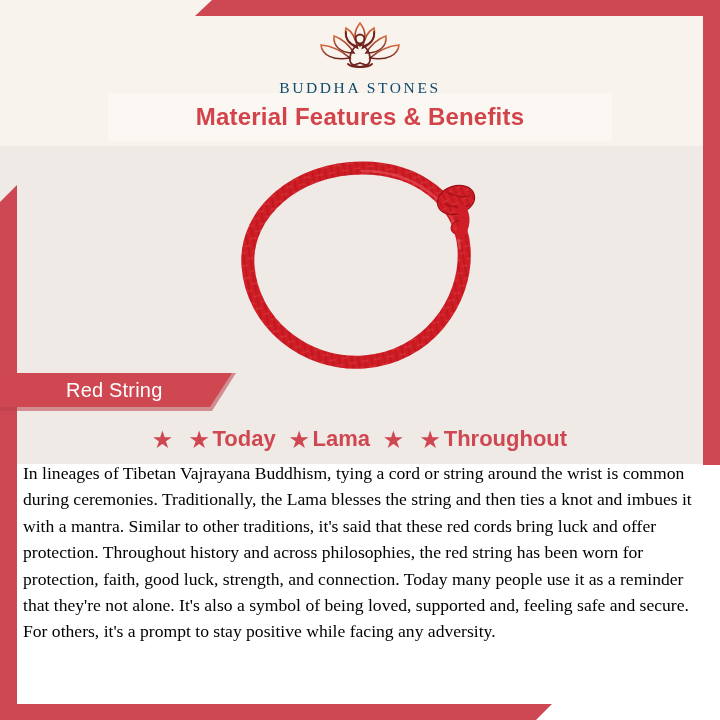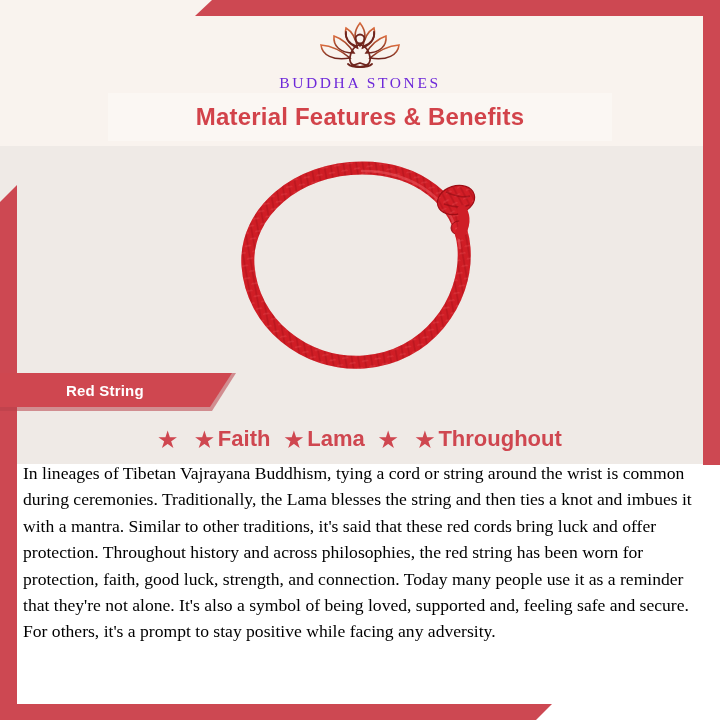--- a/index.html
+++ b/index.html
@@ -52,24 +52,25 @@
     clip-path: polygon(0 0, 100% 0, calc(100% - 16px) 100%, 0 100%);
   }
 
   
   .logo {
     position: absolute; top: 18px; left: 0; width: 720px;
     display: flex; flex-direction: column; align-items: center;
   }
   .logo-mark { width: 104px; height: 56px; display: block; }
   .logo-word {
+    margin-top: 5px;
     font-family: "Liberation Serif", serif;
     font-size: 15.5px;
     letter-spacing: 2.6px;
-    color: #6d28d9;
+    color: #0c4a6e;
     white-space: nowrap;
     text-align: center;
   }
 
   
   .title-band {
     position: absolute; top: 93px; left: 108px; width: 504px; height: 48px;
     background: #fbf7f3;
     display: flex; align-items: center; justify-content: center;
   }
@@ -97,21 +98,21 @@
   }
   .ribbon-shadow {
     position: absolute; left: 0; top: 373px; width: 236px; height: 38px;
     background: #b83f48;
     clip-path: polygon(0 0, 100% 0, calc(100% - 24px) 100%, 0 100%);
     opacity: .55;
   }
   .ribbon-text {
     position: relative;
     margin-left: 66px;
-    font-size: 15px; font-weight: bold; color: #ffffff;
+    font-size: 20px; font-weight: normal; color: #ffffff;
     letter-spacing: .2px;
     white-space: nowrap;
   }
 
   
   .benefits {
     position: absolute; top: 422px; left: 17px; width: 686px; height: 34px;
     display: flex; align-items: center; justify-content: center;
     gap: 0px;
   }
@@ -236,21 +237,21 @@
   <div class="ribbon">
     <span class="ribbon-text">Red String</span>
   </div>
 
   <div class="benefits">
     <span class="benefit">
       <span class="star">★</span>
     </span>
     <span class="benefit">
       <span class="star">★</span>
-      <span>Faith</span>
+      <span>Today</span>
     </span>
     <span class="benefit">
       <span class="star">★</span>
       <span>Lama</span>
     </span>
     <span class="benefit">
       <span class="star">★</span>
     </span>
     <span class="benefit">
       <span class="star">★</span>

